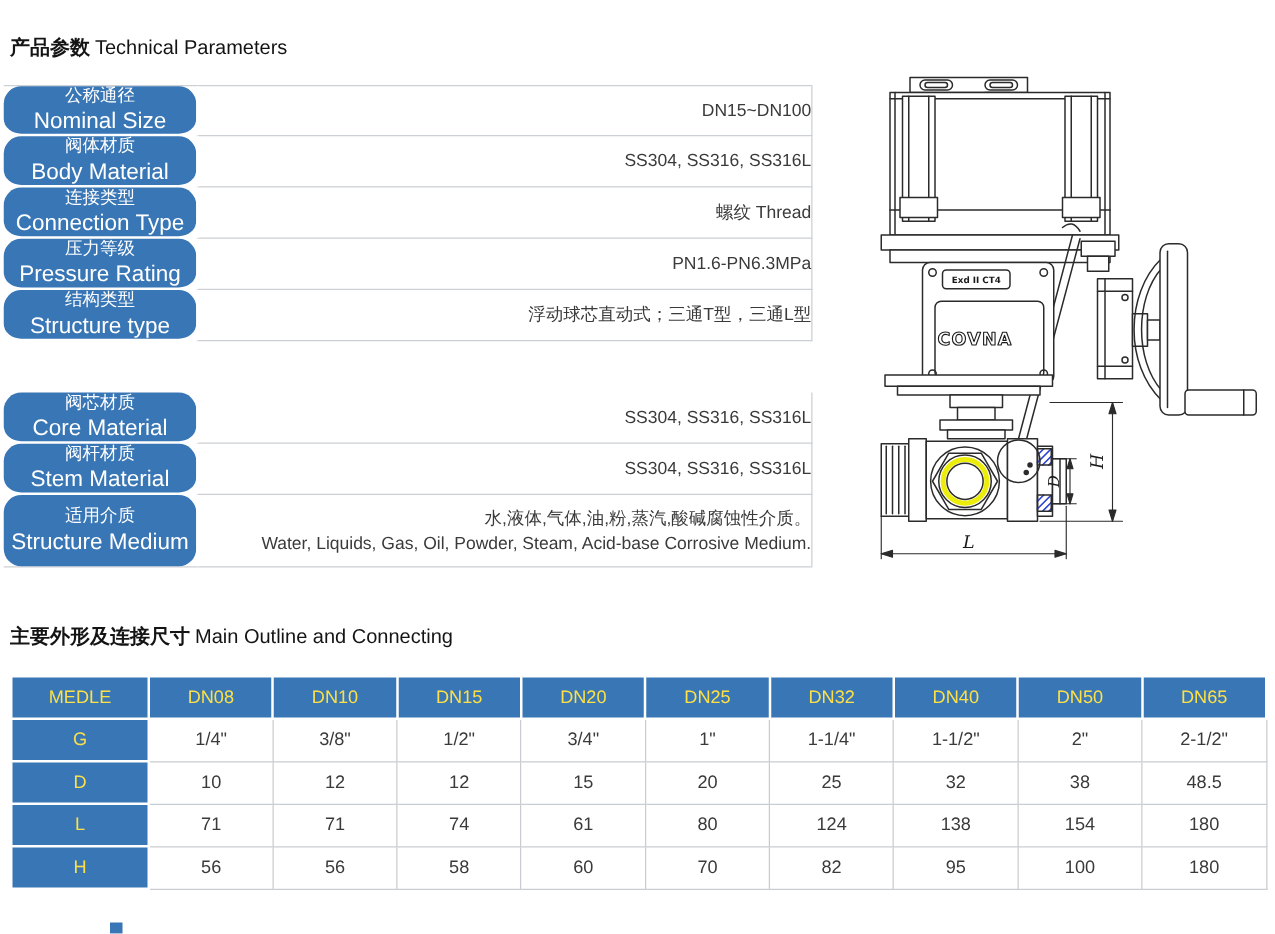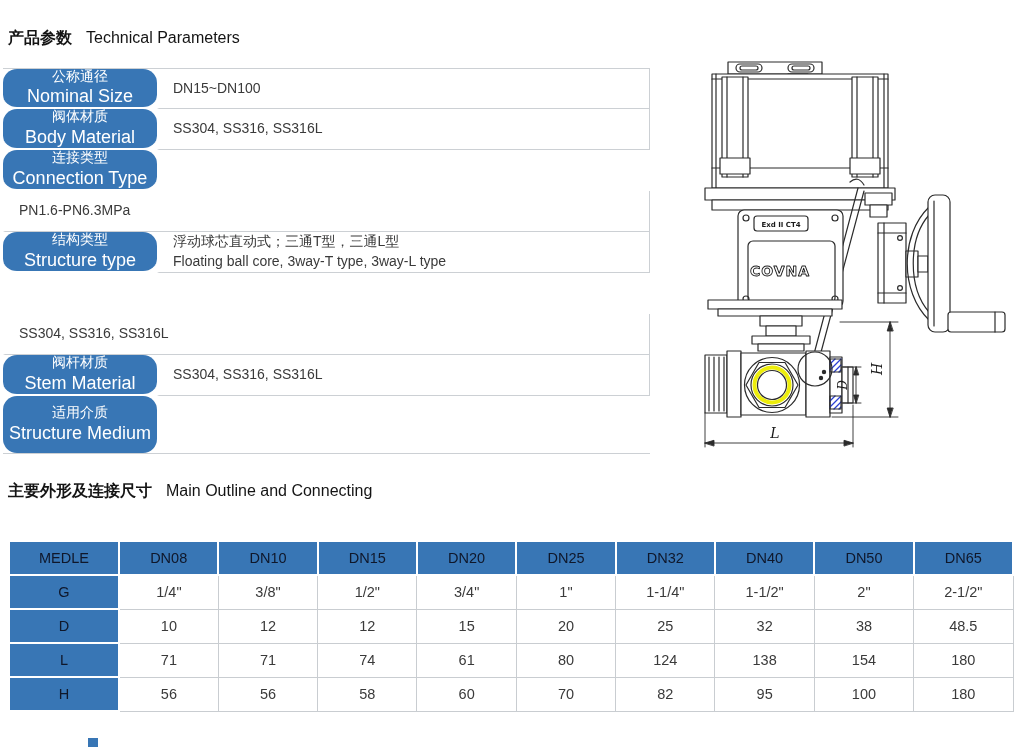--- a/index.html
+++ b/index.html
@@ -2,48 +2,48 @@
 <html><head>
 <meta charset="utf-8">
 <style>
   * { margin:0; padding:0; box-sizing:border-box; }
   html,body { background:#ffffff; }
   .page {
     position:relative; width:1020px; height:747px; background:#fff;
     font-family:"Liberation Sans","DejaVu Sans",sans-serif; color:#333; overflow:hidden;
   }
   .section-title { position:absolute; left:8px; font-size:16px; font-weight:600; color:#141414; }
-  .section-title .en { margin-left:14px; font-weight:500; }
+  .section-title .en { margin-left:4px; font-weight:500; }
   #title1 { top:28px; }
-  #title2 { top:481px;text-align:center; }
+  #title2 { top:499px;text-align:center; }
 
   
   .params { position:absolute; left:3px; top:68px; width:647px;
             border-top:1px solid #ccd0d4; border-bottom:1px solid #ccd0d4; }
   .prow { display:flex; }
   .plabel { width:154px; background:#3876b5; color:#fff; text-align:center;
             display:flex; flex-direction:column; justify-content:center;
             border-bottom:2px solid #fff; line-height:1.32;border-radius:14px; }
   .prow:last-child .plabel { border-bottom:none; }
   .plabel .cn { font-size:14px; }
   .plabel .en { font-size:18px; }
   .pvalue { flex:1; display:flex; flex-direction:column; justify-content:center;
             padding-left:14px; font-size:14px; color:#3a3a3a; line-height:1.4;
             border-left:2px solid #fff; border-right:1px solid #ccd0d4;
-            border-bottom:1px solid #ccd0d4; }
+            border-bottom:1px solid #ccd0d4;text-align:right; }
   .prow:last-child .pvalue { border-bottom:none; }
 
   
   .drawing { position:absolute; left:690px; top:55px; width:330px; height:405px; }
 
   
   .dims { position:absolute; left:8px; top:540px; width:1006px;
           border-collapse:collapse; table-layout:fixed; font-size:14.5px; }
   .dims td { height:34px; text-align:center; vertical-align:middle; }
-  .dims td.blue { background:#3876b5; color:#0f172a; border:2px solid #fff;text-align:center; }
+  .dims td.blue { background:#3876b5; color:#fde047; border:2px solid #fff;text-align:center; }
   .dims td.val { background:#fff; color:#3a3a3a; border:1px solid #c9cdd1; }
 
   .corner-mark { position:absolute; left:88px; top:738px; width:10px; height:9px; background:#3876b5; }
 </style>
 </head>
 <body>
 
 <div class="page">
 
   <div class="section-title" id="title1">
@@ -67,56 +67,70 @@
         </div>
       <div class="pvalue">
           <div>SS304, SS316, SS316L</div>
         </div>
     </div>
     <div class="prow" style="height:41px">
       <div class="plabel">
           <div class="cn">连接类型</div>
           <div class="en">Connection Type</div>
         </div>
-    </div>
-    <div class="prow" style="height:41px">
+      <div class="pvalue">
+          <div>螺纹 Thread</div>
+        </div>
+    </div>
+    <div class="prow" style="height:41px">
+      <div class="plabel">
+          <div class="cn">压力等级</div>
+          <div class="en">Pressure Rating</div>
+        </div>
       <div class="pvalue">
           <div>PN1.6-PN6.3MPa</div>
         </div>
     </div>
     <div class="prow" style="height:41px">
       <div class="plabel">
           <div class="cn">结构类型</div>
           <div class="en">Structure type</div>
         </div>
       <div class="pvalue">
           <div>浮动球芯直动式；三通T型，三通L型</div>
-          <div>Floating ball core, 3way-T type, 3way-L type</div>
-        </div>
-    </div>
-    <div class="prow" style="height:41px">
-    </div>
-    <div class="prow" style="height:41px">
+        </div>
+    </div>
+    <div class="prow" style="height:41px">
+    </div>
+    <div class="prow" style="height:41px">
+      <div class="plabel">
+          <div class="cn">阀芯材质</div>
+          <div class="en">Core Material</div>
+        </div>
       <div class="pvalue">
           <div>SS304, SS316, SS316L</div>
         </div>
     </div>
     <div class="prow" style="height:41px">
       <div class="plabel">
           <div class="cn">阀杆材质</div>
           <div class="en">Stem Material</div>
         </div>
       <div class="pvalue">
           <div>SS304, SS316, SS316L</div>
         </div>
     </div>
     <div class="prow" style="height:57px">
       <div class="plabel">
           <div class="cn">适用介质</div>
           <div class="en">Structure Medium</div>
+        </div>
+      <div class="pvalue">
+          <div>水,液体,气体,油,粉,蒸汽,酸碱腐蚀性介质。</div>
+          <div>Water, Liquids, Gas, Oil, Powder, Steam, Acid-base Corrosive Medium.</div>
         </div>
     </div>
   </div>
 
   <svg class="drawing" viewBox="0 0 330 405" fill="none" stroke="#2b2b2b" stroke-width="1.2" stroke-linejoin="round" stroke-linecap="round">
 
     <rect x="38" y="7" width="94" height="12" fill="#fff"></rect>
     <rect x="46" y="9" width="26" height="8" rx="4" fill="#fff"></rect>
     <rect x="50" y="11" width="18" height="4" rx="2"></rect>
     <rect x="98" y="9" width="26" height="8" rx="4" fill="#fff"></rect>

